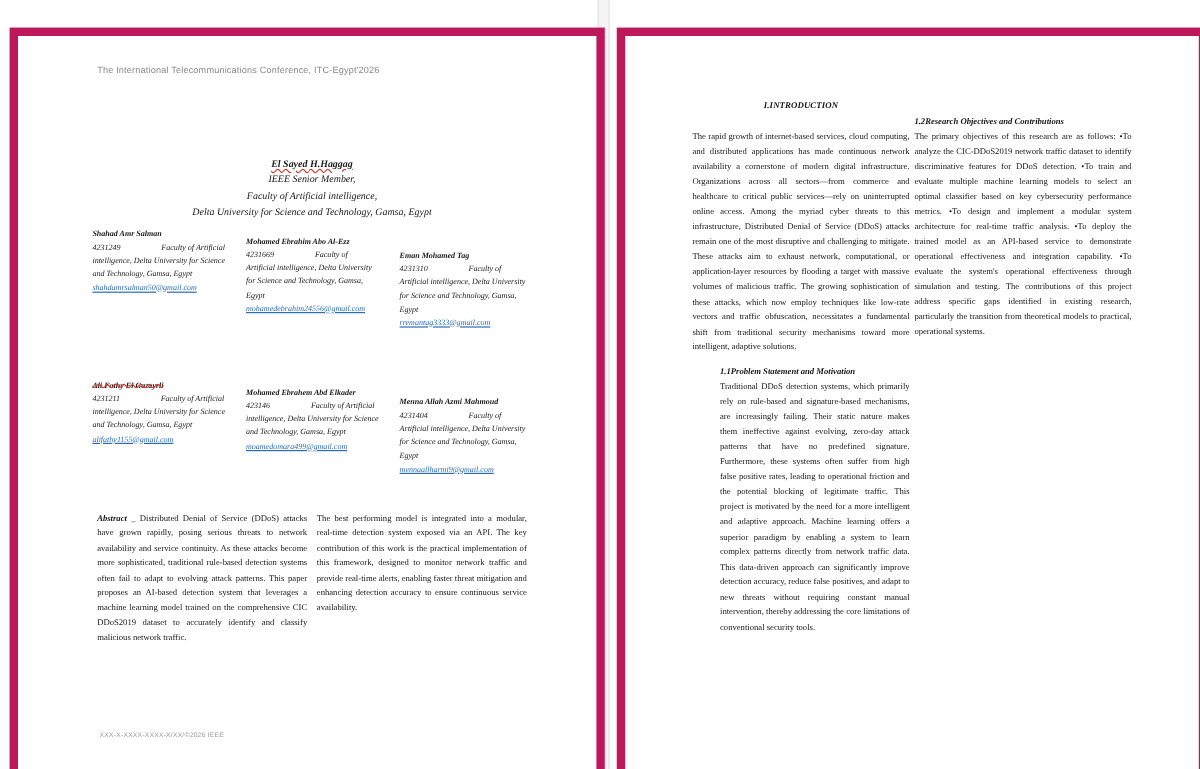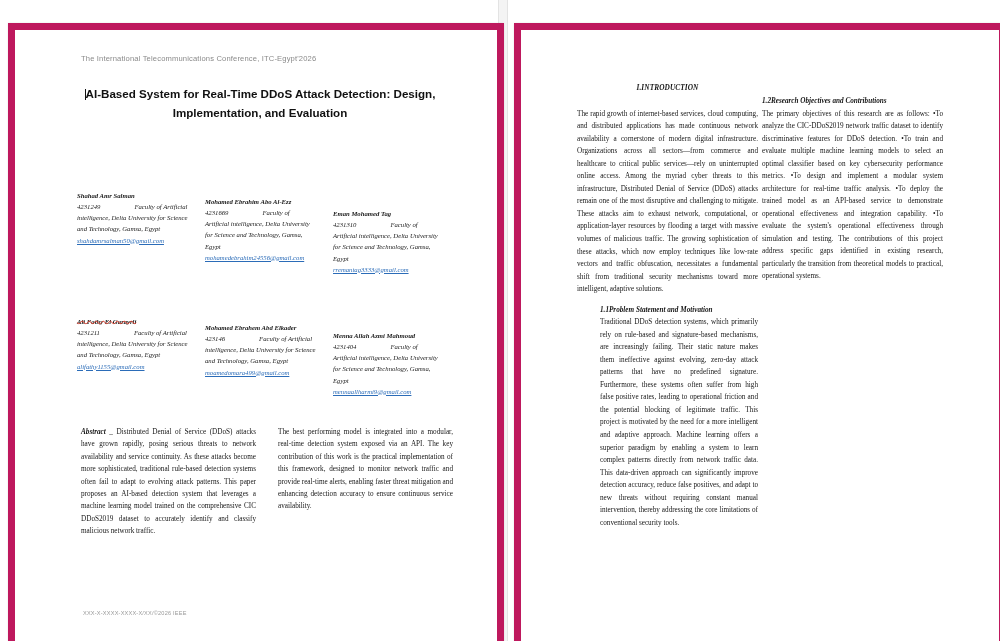--- a/index.html
+++ b/index.html
@@ -122,21 +122,21 @@
     word-break: break-all;
     display: block;
   }
   .num-gap { display: inline-block; min-width: 34px; }
 
   .abstract-wrap {
     position: absolute;
     left: 66px; top: 396px;
     width: 372px;
     display: flex;
-    gap: 22px;
+    gap: 8px;
   }
   .abs-col {
     width: 175px;
     font-size: 7.2px;
     line-height: 1.72;
     text-align: justify;
     color: #161616;
   }
   .abs-col b { font-style: italic; }
   .footer-code {
@@ -185,22 +185,27 @@
 
 <div id="app">
 
   <div class="page-gap"></div>
 
   <div class="page" id="page-1">
     <div class="page-inner">
 
       <div class="running-head">The International Telecommunications Conference, ITC-Egypt'2026</div>
 
-      <div class="doc-title"><span class="caret"></span><span>AI-Based System for Real-Time DDoS Attack Detection: Design, Implementation, and Evaluation</span></div>
-
+
+      <div class="lead-author">
+        <span class="nm sq">El Sayed H.Haggag</span><br>
+        <span>IEEE Senior Member,</span><br>
+        <span>Faculty of Artificial intelligence,</span><br>
+        <span>Delta University for Science and Technology, Gamsa, Egypt</span>
+      </div>
 
       <div class="authors-grid">
 
         <div class="author" style="left:0px; top:0px; width:112px;">
           <span class="aname">Shahad Amr Salman</span>
           <span class="aff"><span>4231249</span><span class="num-gap"></span><span>Faculty of Artificial intelligence, Delta University for Science and Technology, Gamsa, Egypt</span></span>
           <span class="email">shahdamrsalman50@gmail.com</span>
         </div>
 
         <div class="author" style="left:128px; top:6px; width:108px;">

